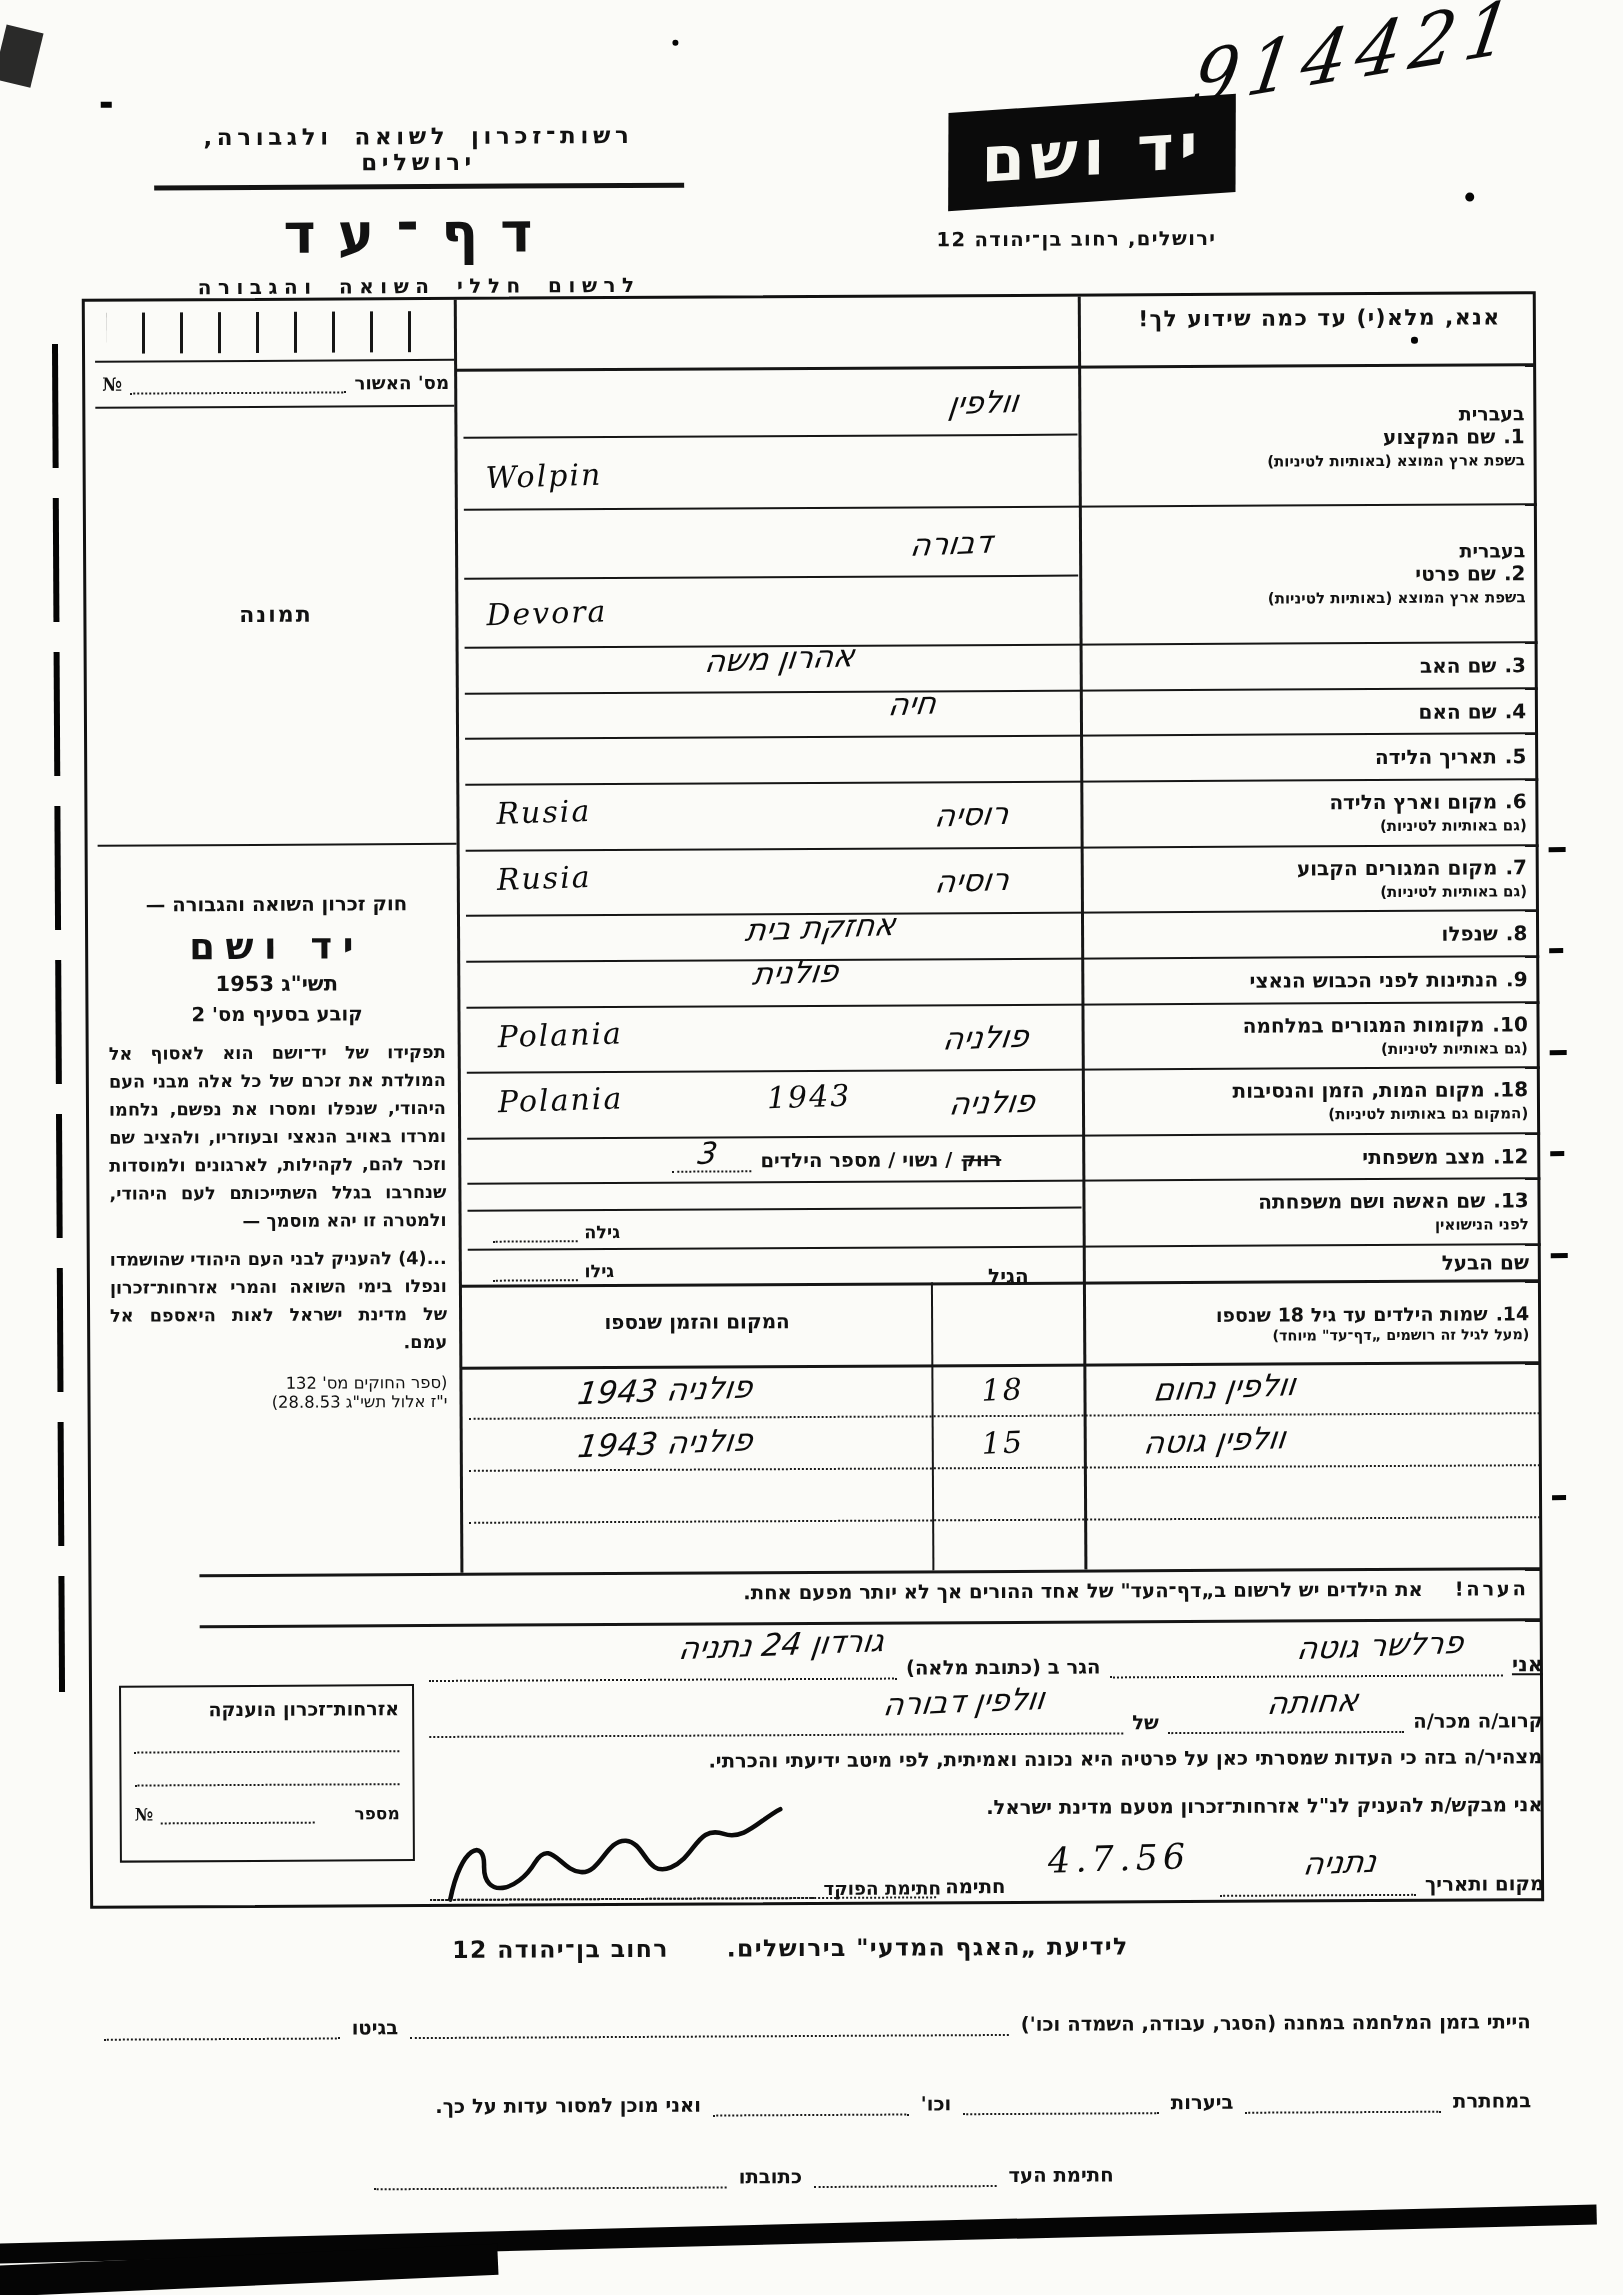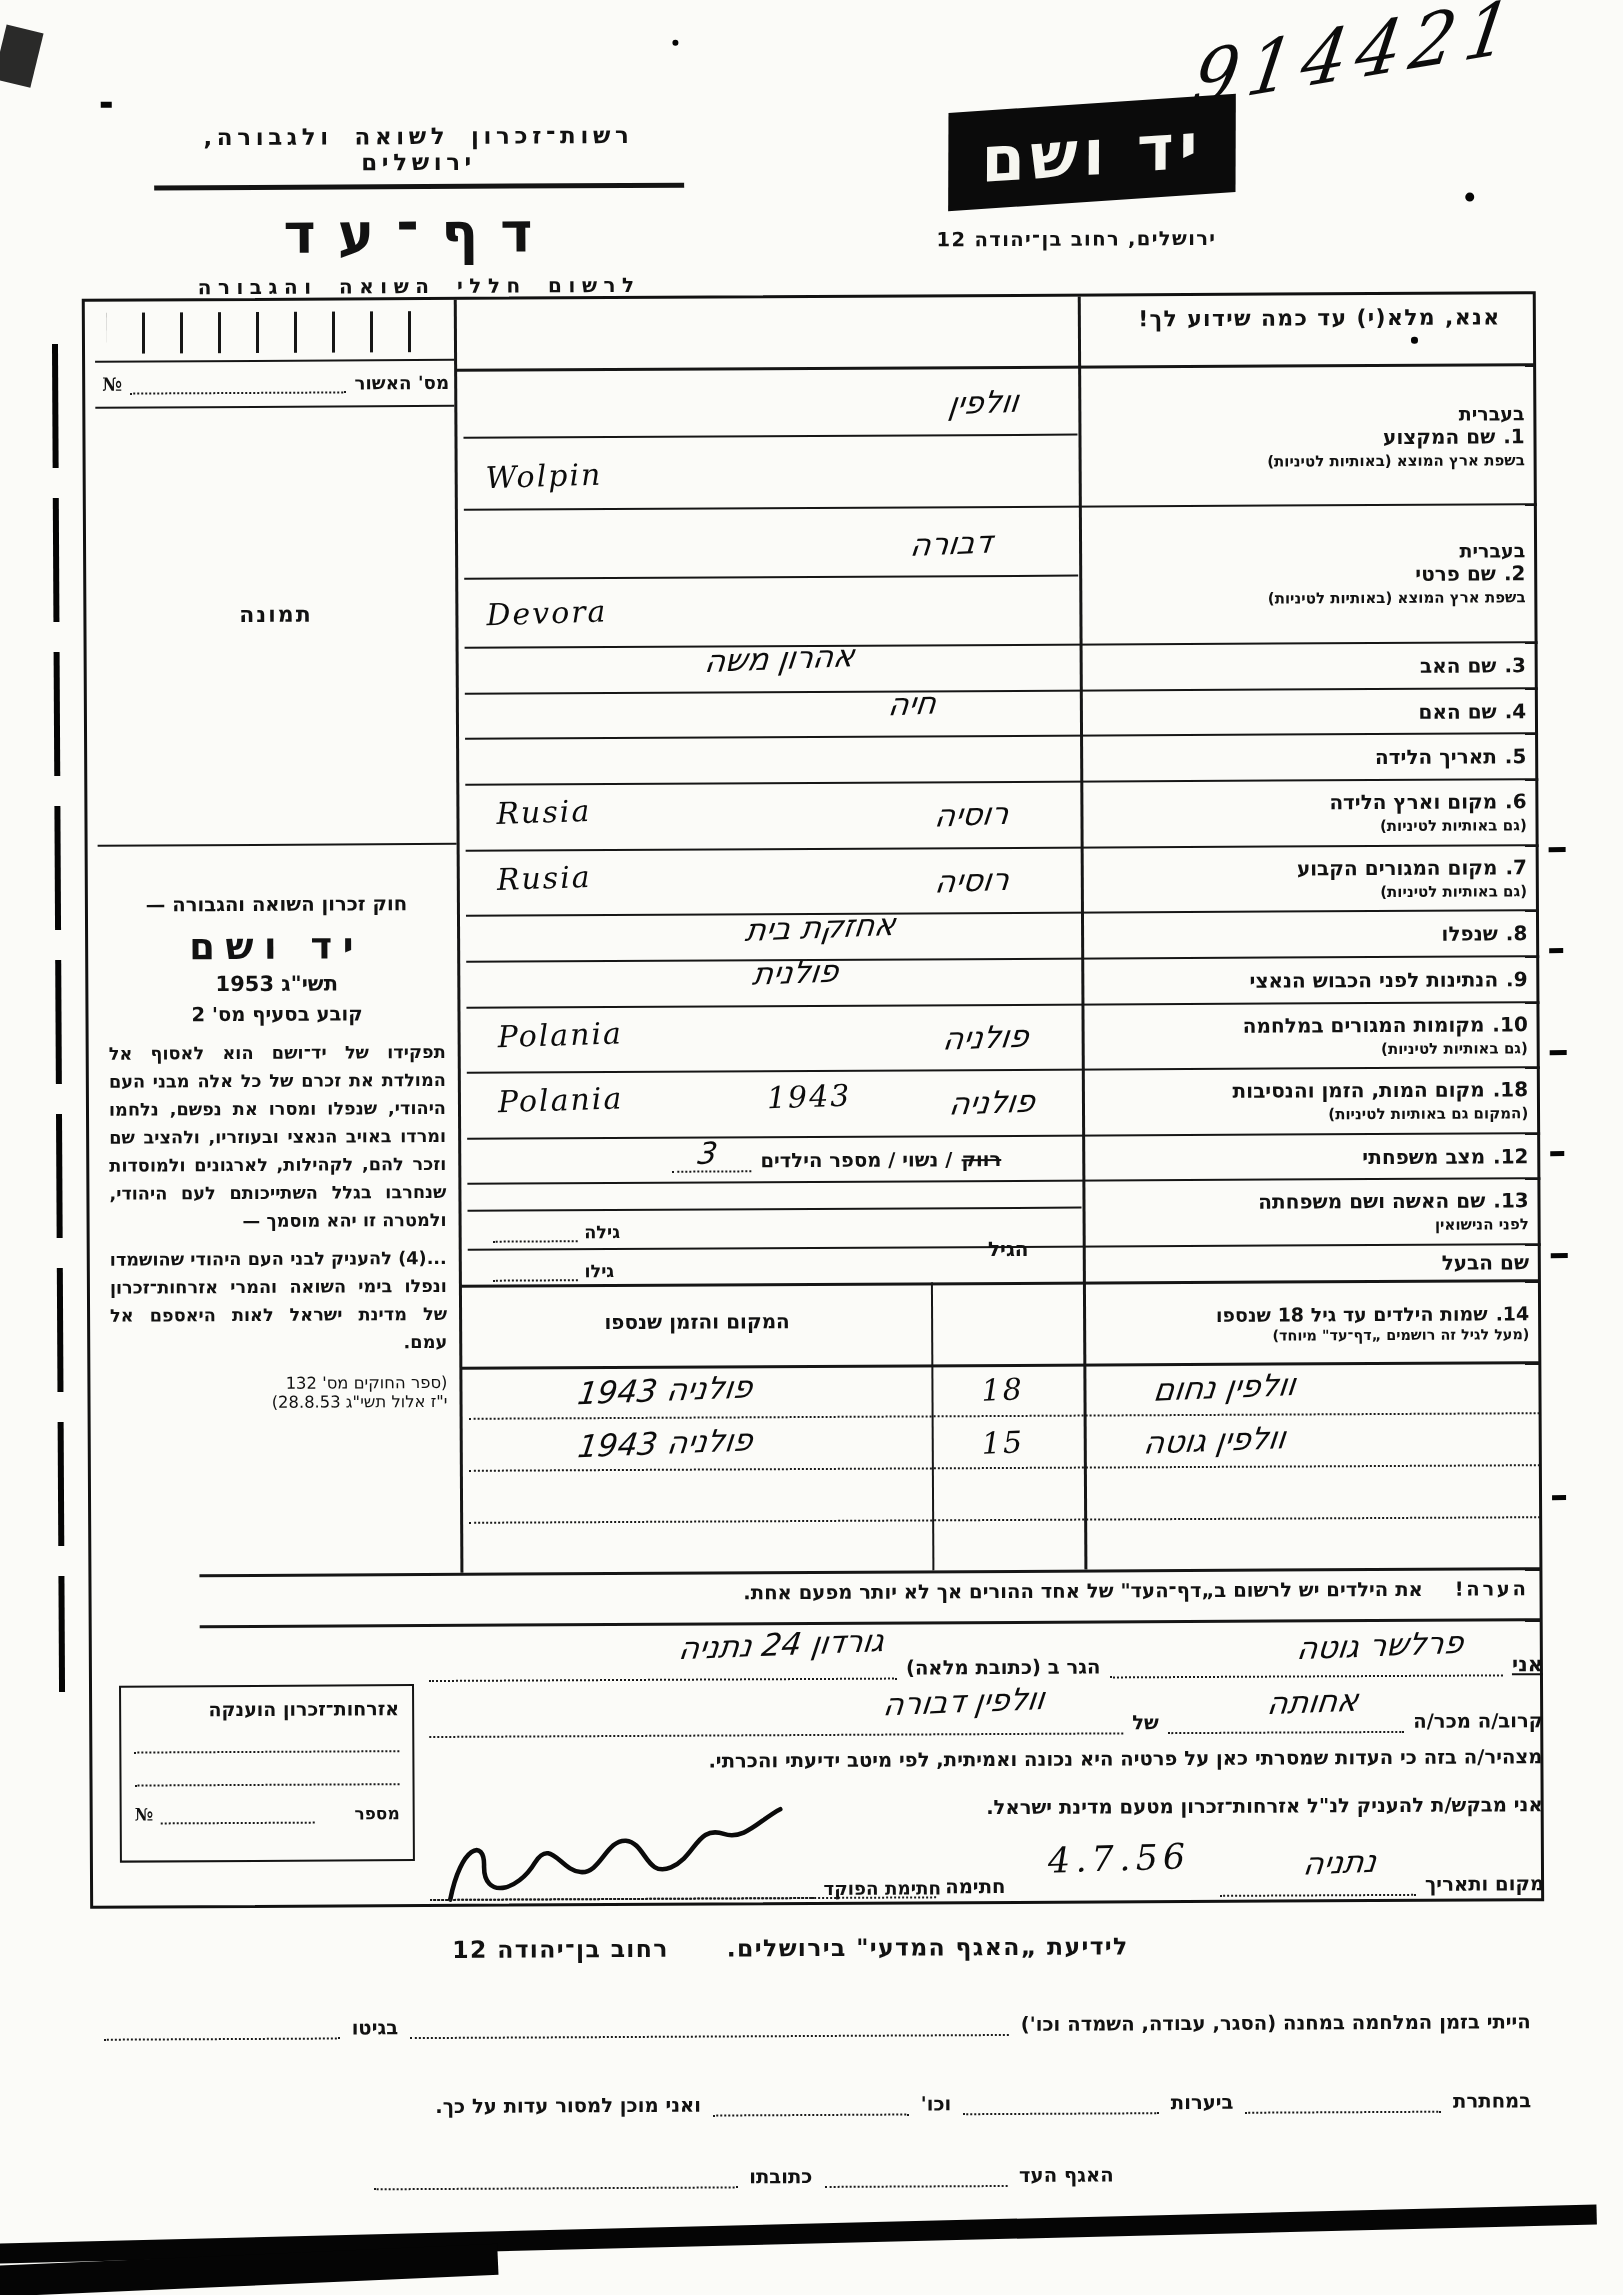--- a/index.html
+++ b/index.html
@@ -224,21 +224,21 @@
   </div>
 
   <div class="hline thick" style="left:458px;top:1283px;width:1080px;"></div>
   <div class="flabel" style="top:1288px;height:73px;">
     <div class="frow" style="font-size:19px;line-height:22px;">
         <span>14.</span>
         <span>שמות הילדים עד גיל 18 שנספו</span>
       </div>
     <div class="fsub" style="font-size:14.4px;">(מעל לגיל זה רושמים „דף־עד" מיוחד)</div>
   </div>
-  <div class="abs rtl b" style="left:933px;top:1238px;width:147px;text-align:center;font-size:20px;"><span>הגיל</span></div>
+  <div class="abs rtl b" style="left:933px;top:1265px;width:147px;text-align:center;font-size:20px;"><span>הגיל</span></div>
   <div class="abs rtl b" style="left:466px;top:1309px;width:458px;text-align:center;font-size:20px;"><span>המקום והזמן שנספו</span></div>
   <div class="hline thick" style="left:458px;top:1365px;width:1080px;"></div>
   <div class="vline" style="left:929px;top:1283px;height:288px;width:2px;"></div>
 
   <div class="hline dotline" style="left:466px;top:1416px;width:1071px;border-bottom-width:2.6px;border-bottom-style:dotted;"></div>
   <div class="hline dotline" style="left:466px;top:1468px;width:1071px;border-bottom-style:dotted;"></div>
   <div class="hline dotline" style="left:466px;top:1520px;width:1071px;border-bottom-style:dotted;"></div>
 
   <div class="hw" style="left:1152px;top:1371px;"><span class="hh">וולפין נחום</span></div>
   <div class="hw" style="left:979px;top:1373px;"><span class="hl">18</span></div>
@@ -336,21 +336,21 @@
   <div class="abs" style="left:98px;top:2088px;width:1427px;display:flex;direction:rtl;align-items:flex-end;gap:11.8px;">
     <span class="tlabel">במחתרת</span>
     <span class="dspan" style="flex:0 0 196px;height:26px;"></span>
     <span class="tlabel">ביערות</span>
     <span class="dspan" style="flex:0 0 196px;height:26px;"></span>
     <span class="tlabel">וכו'</span>
     <span class="dspan" style="flex:0 0 196px;height:26px;"></span>
     <span class="tlabel">ואני מוכן למסור עדות על כך.</span>
   </div>
   <div class="abs" style="left:367px;top:2160px;width:740px;display:flex;direction:rtl;align-items:flex-end;gap:11.8px;">
-    <span class="tlabel">האגף העד</span>
+    <span class="tlabel">חתימת העד</span>
     <span class="dspan" style="flex:0 0 183px;height:26px;"></span>
     <span class="tlabel">כתובתו</span>
     <span class="dspan" style="flex:1;height:26px;"></span>
   </div>
 
   <div class="artifact" style="left:-19.6px;top:2224px;width:1610px;height:19.6px;transform:rotate(-1.1deg);"></div>
   <div class="artifact" style="left:-19.6px;top:2252px;width:511px;height:31px;transform:rotate(-2.2deg);"></div>
   <div class="artifact" style="left:55px;top:340px;width:5.9px;height:1348px;background:repeating-linear-gradient(180deg,#050505 0 124px,transparent 124px 154px);"></div>
   <div class="artifact" style="left:3.9px;top:23.6px;width:38px;height:56px;transform:rotate(14deg);opacity:.85;"></div>
   <div class="artifact" style="left:105px;top:98px;width:10.5px;height:5.9px;"></div>

